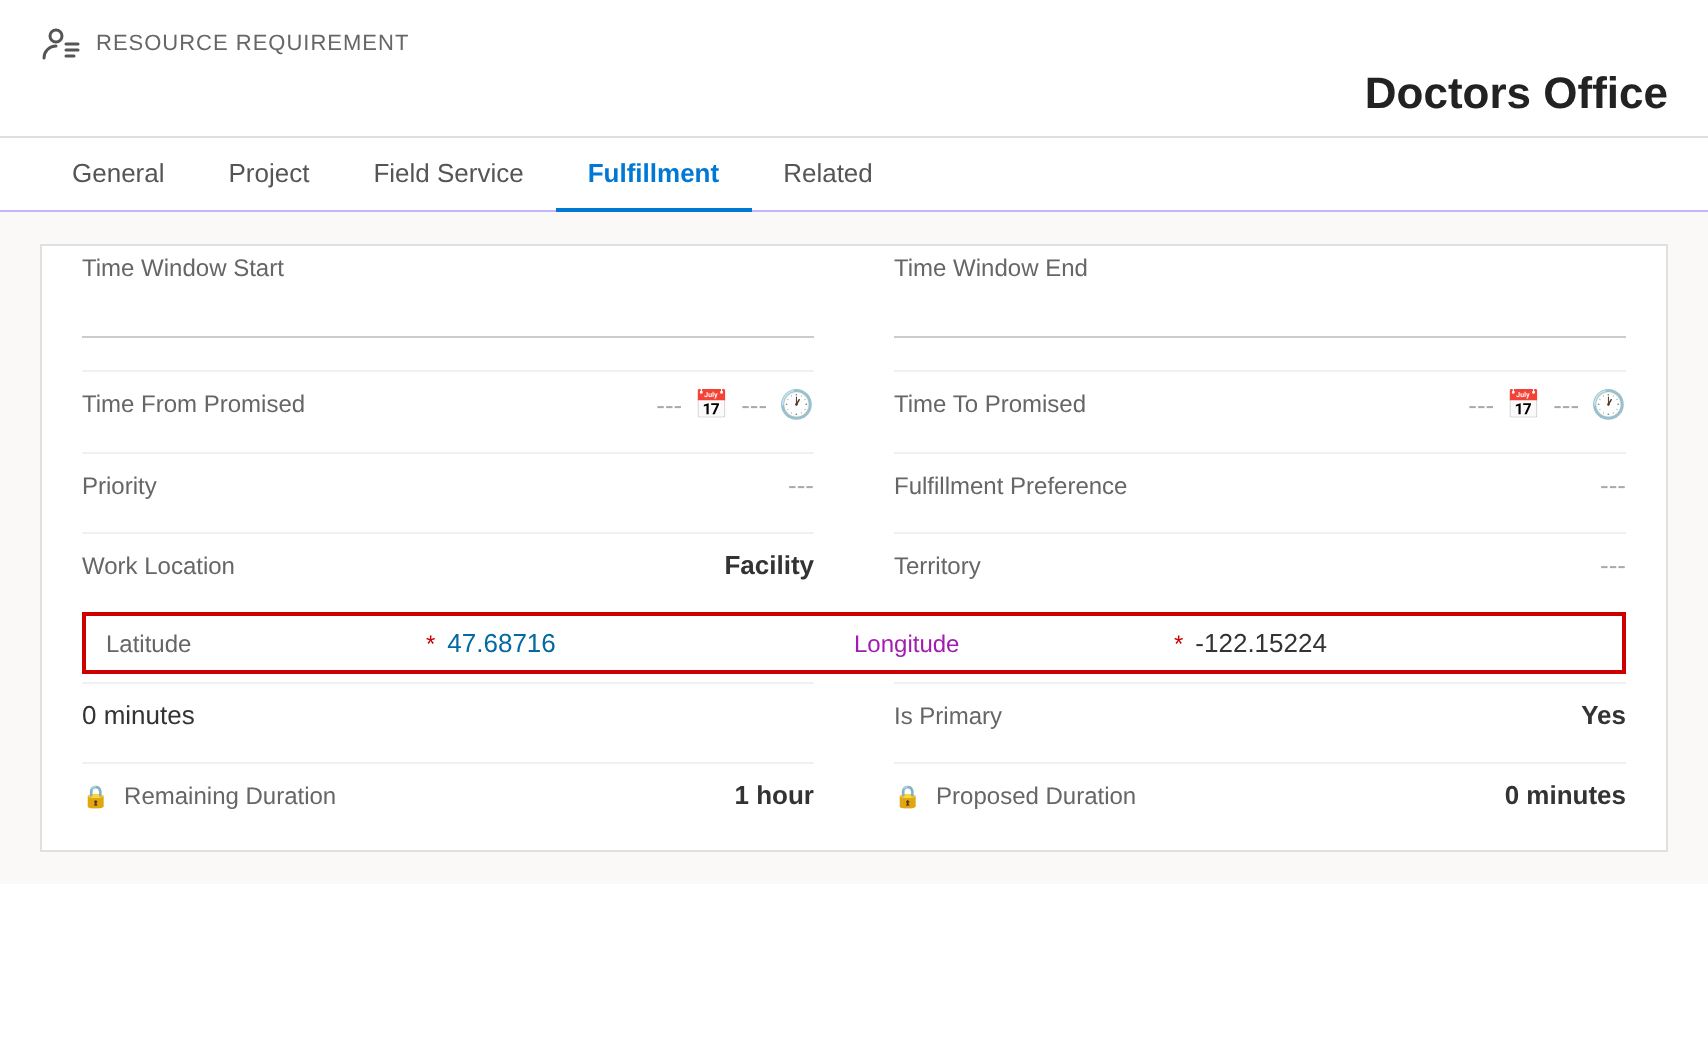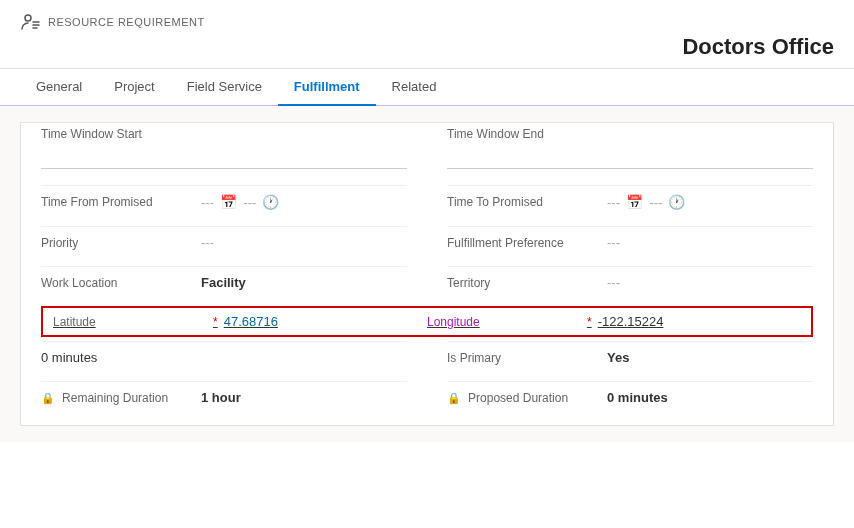--- a/index.html
+++ b/index.html
@@ -97,20 +97,21 @@
       font-size: 13px;
       outline: none;
       background: transparent;
     }
 
     .inline-field-row {
       display: flex;
       align-items: center;
       padding: 8px 0;
       border-top: 1px solid #f0f0f0;
+      justify-content: space-between;
     }
     .inline-label {
       width: 160px;
       font-size: 12px;
       color: #666;
       flex-shrink: 0;
     }
     .inline-value {
       font-size: 13px;
       color: #333;
@@ -213,21 +214,21 @@
         </div>
       </div>
       <div class="col-half">
         <div class="inline-field-row">
           <div class="inline-label">Territory</div>
           <div class="inline-value dashes" style="color:#aaa">---</div>
         </div>
       </div>
     </div>
 
-    <div style="border: 2px solid #cc0000; margin: 4px 0; padding: 6px 10px; display:flex; align-items:center;text-decoration:underline;">
+    <div style="border: 2px solid #cc0000; margin: 4px 0; padding: 6px 10px; display:flex; align-items:center;">
       <div style="flex:1; display:flex; align-items:center;">
         <div style="width:160px; font-size:12px; color:#666; flex-shrink:0;">Latitude</div>
         <span style="color:#cc0000; margin-right:6px; font-size:12px;">*</span>
         <div style="font-size:13px; color:#0369a1;">47.68716</div>
       </div>
       <div style="flex:1; display:flex; align-items:center;">
         <div style="width:160px; font-size:12px; color:#a21caf; flex-shrink:0;">Longitude</div>
         <span style="color:#cc0000; margin-right:6px; font-size:12px;">*</span>
         <div style="font-size:13px; color:#333;">-122.15224</div>
       </div>

